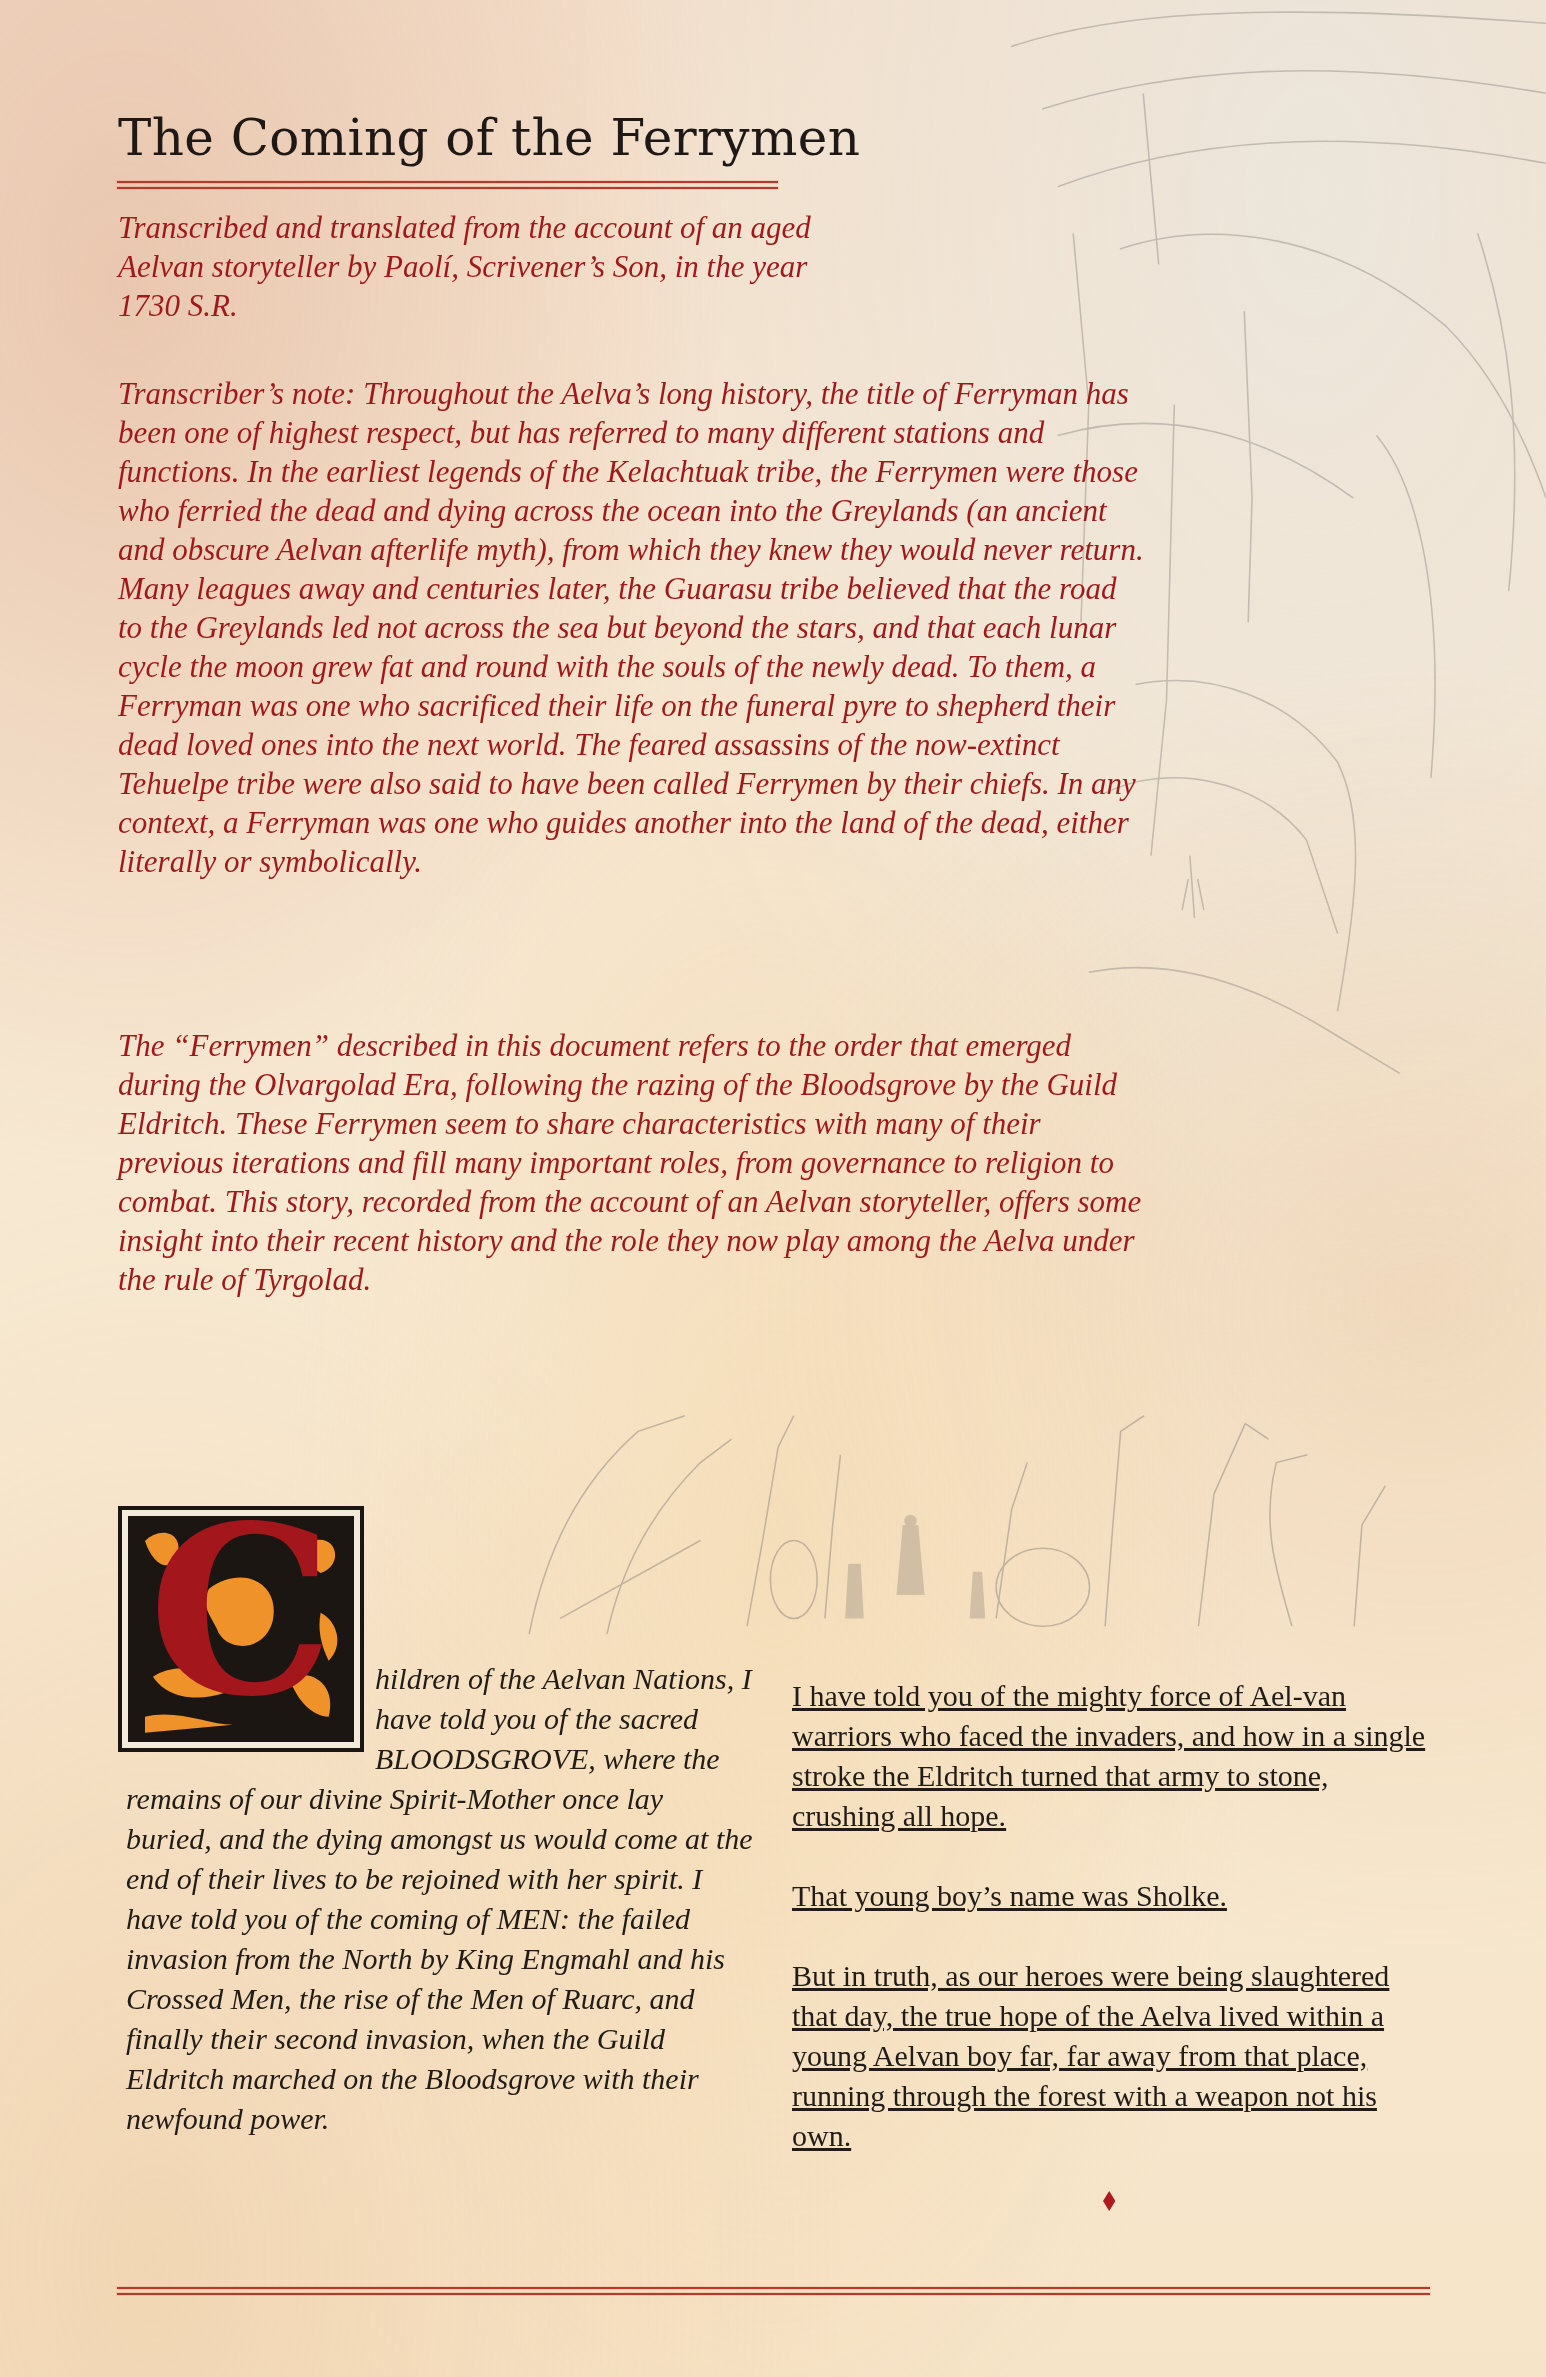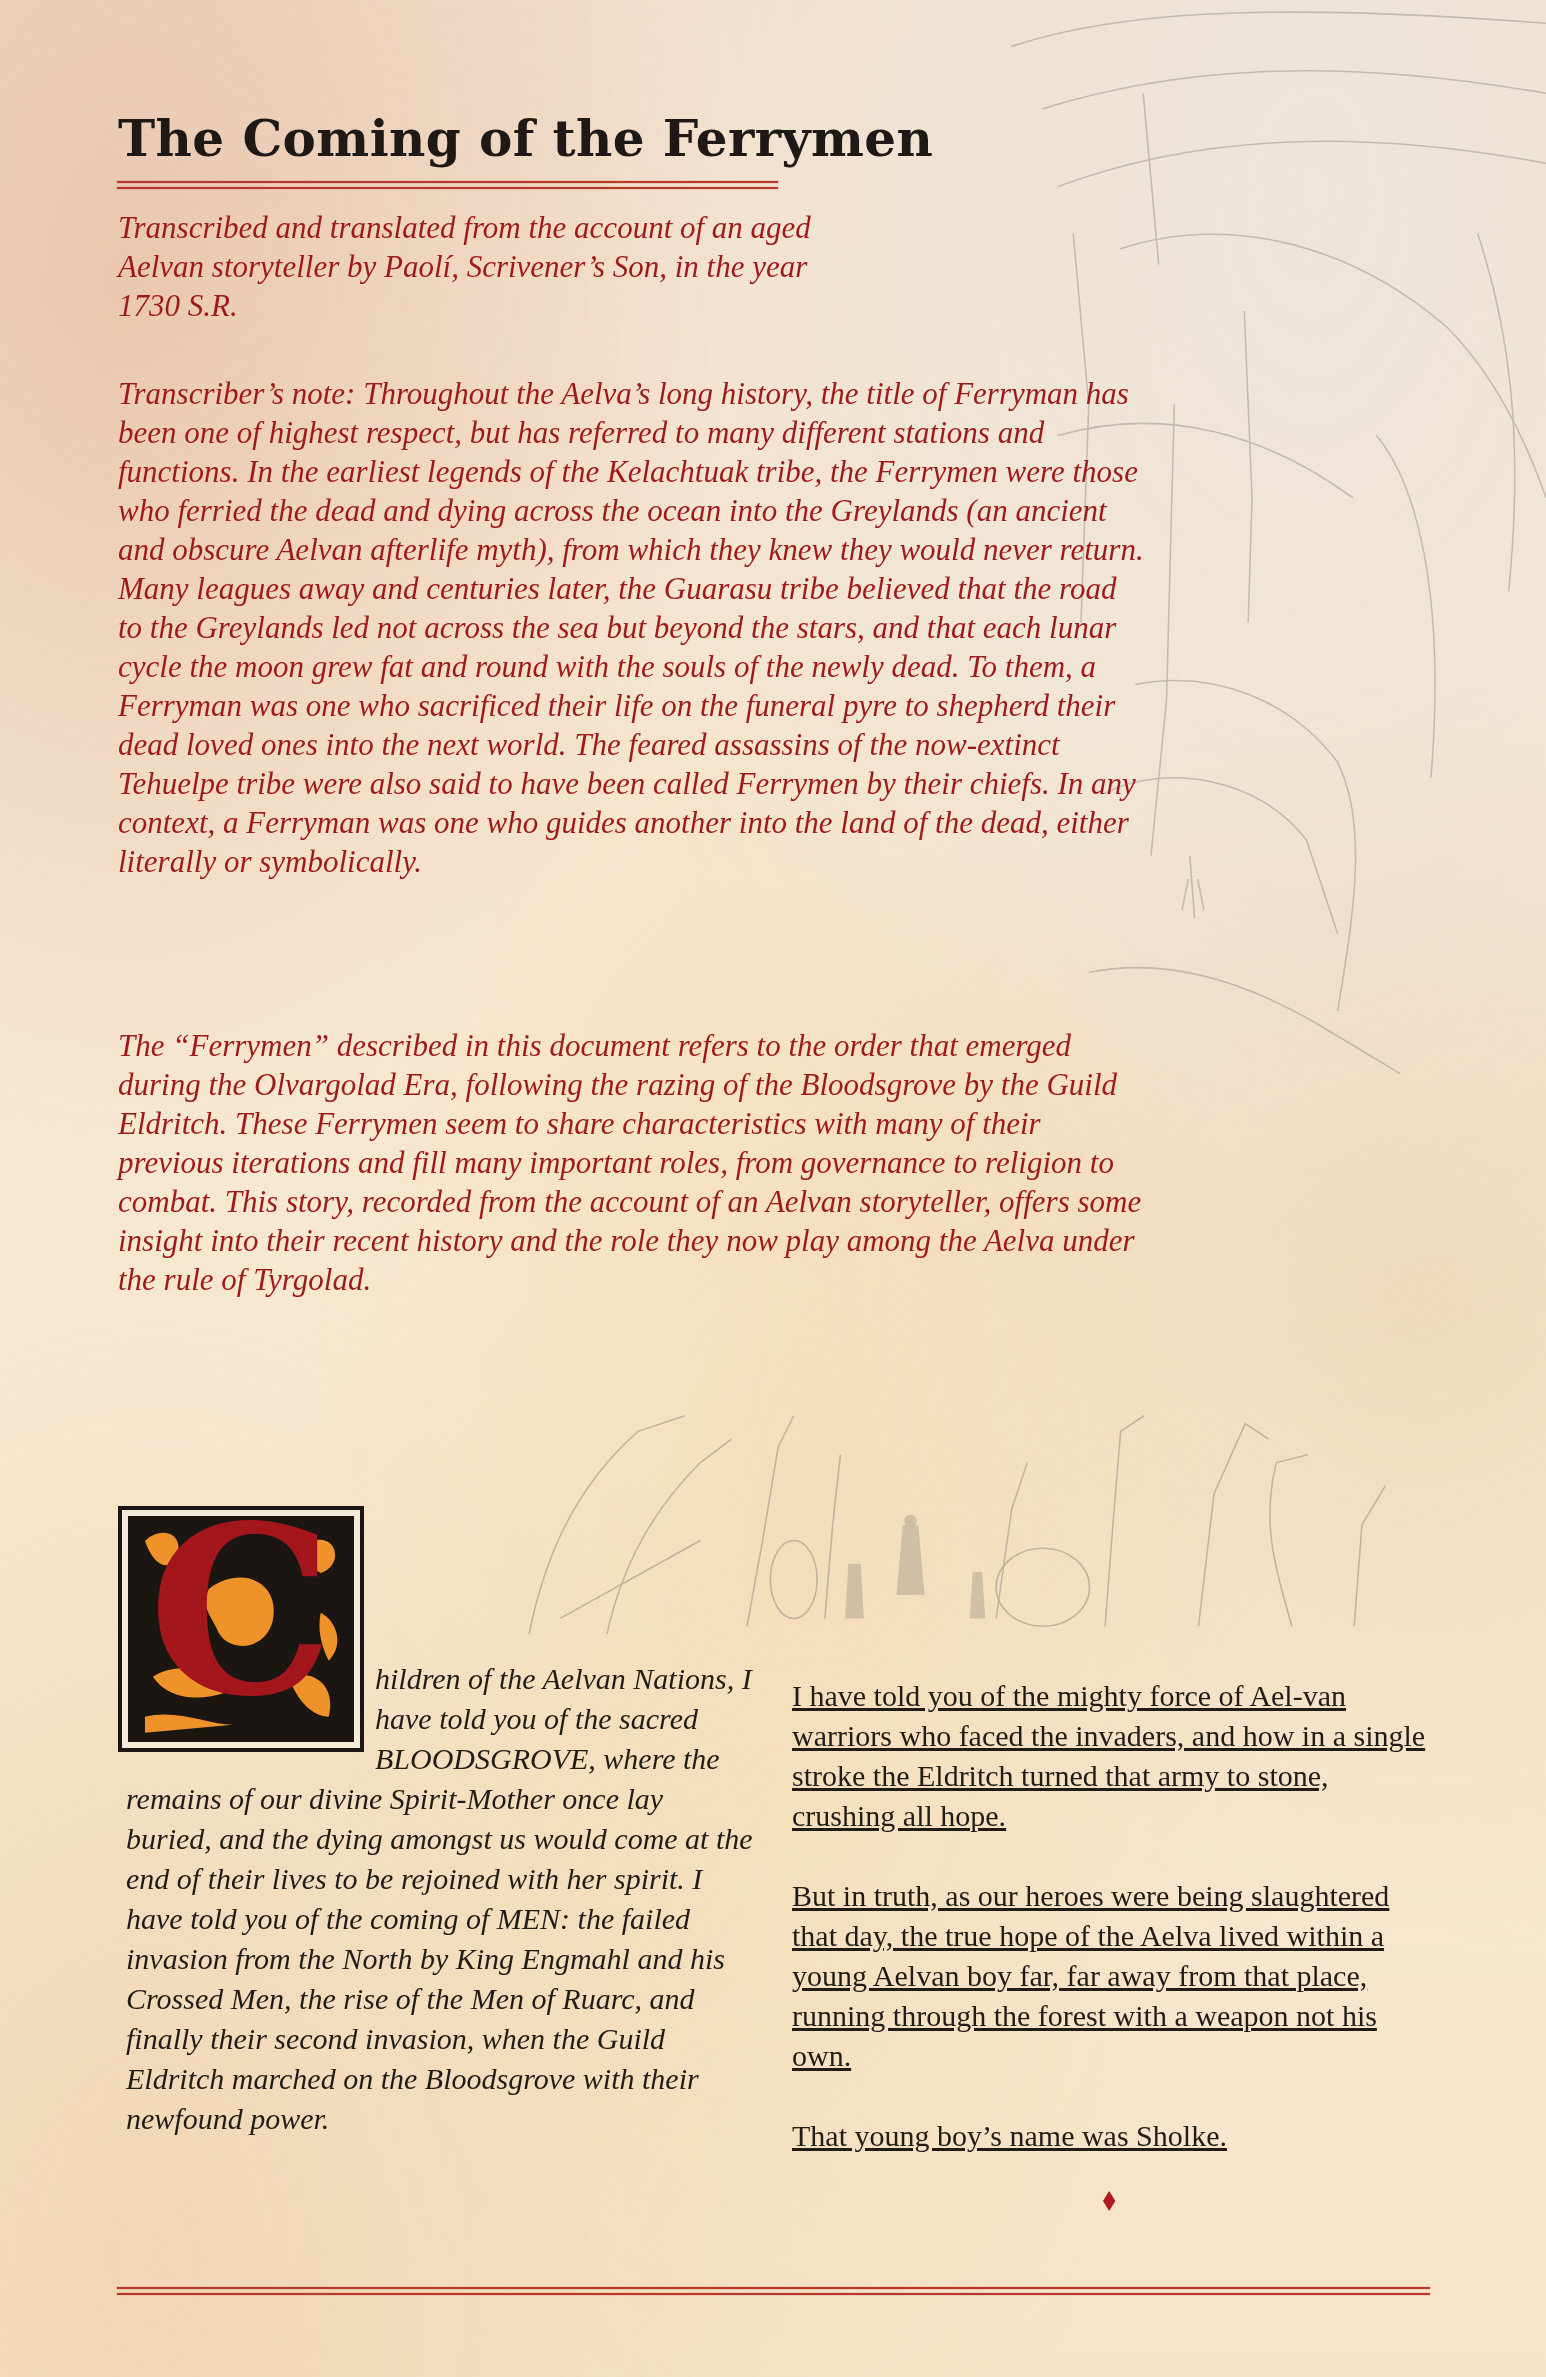--- a/index.html
+++ b/index.html
@@ -11,21 +11,21 @@
       radial-gradient(ellipse at 50% 65%, rgba(240,200,140,0.35) 0%, rgba(240,200,140,0) 45%),
       radial-gradient(ellipse at 10% 95%, rgba(230,180,130,0.30) 0%, rgba(230,180,130,0) 35%),
       radial-gradient(ellipse at 85% 8%, rgba(235,230,220,0.9) 0%, rgba(235,230,220,0) 40%),
       linear-gradient(180deg, #f3dfcb 0%, #f6e6d1 30%, #f8ead3 60%, #f6e4c8 100%);
     font-family: "Liberation Serif", serif;
   }
   .illus-tree { position: absolute; left: 1011px; top: 0; width: 535px; height: 1089px; opacity: 0.55; }
   .illus-forest { position: absolute; left: 498px; top: 1369px; width: 934px; height: 265px; opacity: 0.5; }
   .title {
     position: absolute; left: 118px; top: 109px;
-    font-family: "DejaVu Serif", serif; font-weight: bold;
+    font-family: "DejaVu Serif", serif; font-weight: normal;
     font-size: 50px; color: #1e1816; letter-spacing: 0.4px; margin: 0;
   }
   .rule-top { position: absolute; left: 117px; top: 181px; width: 661px; height: 7.8px; }
   .rule-top::before, .rule-top::after, .rule-bottom::before, .rule-bottom::after {
     content: ""; position: absolute; left: 0; right: 0; height: 2.3px; background: #b63a2c;
     box-shadow: 0 0 0 0.8px rgba(182,58,44,0.15);
   }
   .rule-top::before, .rule-bottom::before { top: 0; }
   .rule-top::after, .rule-bottom::after { top: 6.2px; }
   .rule-bottom { position: absolute; left: 117px; top: 2287px; width: 1313px; height: 7.8px; }
@@ -135,19 +135,19 @@
         </g>
       </svg>
       <span class="dropcap-letter">C</span>
     </div>
   </div>
   <p class="first">hildren of the Aelvan Nations, I have told you of the sacred BLOODSGROVE, where the remains of our divine Spirit-Mother once lay buried, and the dying amongst us would come at the end of their lives to be rejoined with her spirit. I have told you of the coming of MEN: the failed invasion from the North by King Engmahl and his Crossed Men, the rise of the Men of Ruarc, and finally their second invasion, when the Guild Eldritch marched on the Bloodsgrove with their newfound power.</p>
 </div>
 
 <div class="col-right body-text">
   <p>I have told you of the mighty force of Ael-van warriors who faced the invaders, and how in a single stroke the Eldritch turned that army to stone, crushing all hope.</p>
+  <p>That young boy’s name was Sholke.</p>
   <p>But in truth, as our heroes were being slaughtered that day, the true hope of the Aelva lived within a young Aelvan boy far, far away from that place, running through the forest with a weapon not his own.</p>
-  <p>That young boy’s name was Sholke.</p>
 </div>
 
 <div class="diamond"></div>
 <div class="rule-bottom"></div>
 
 
 </body></html>

